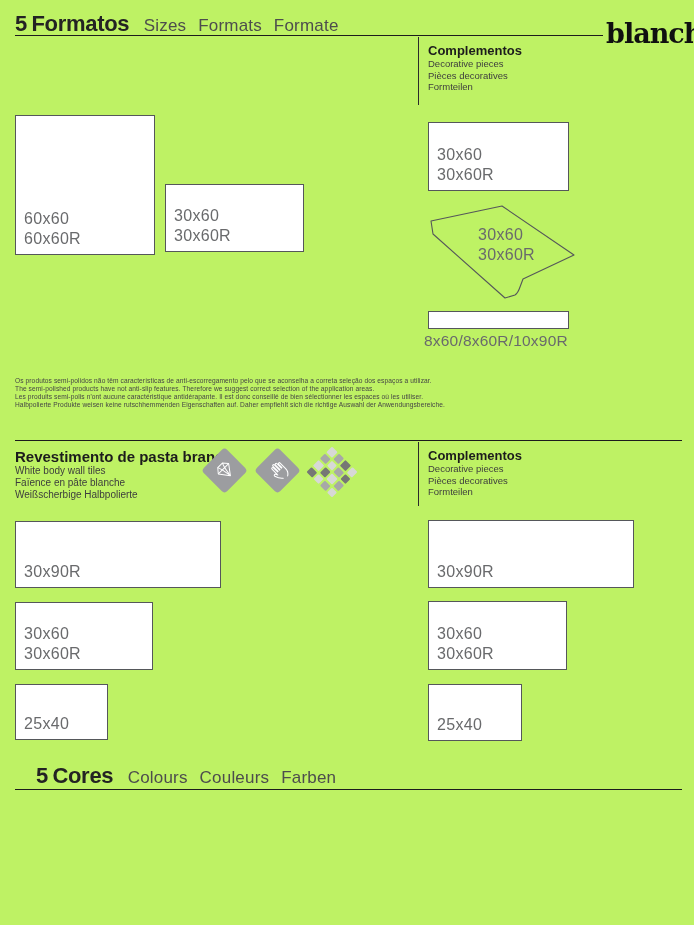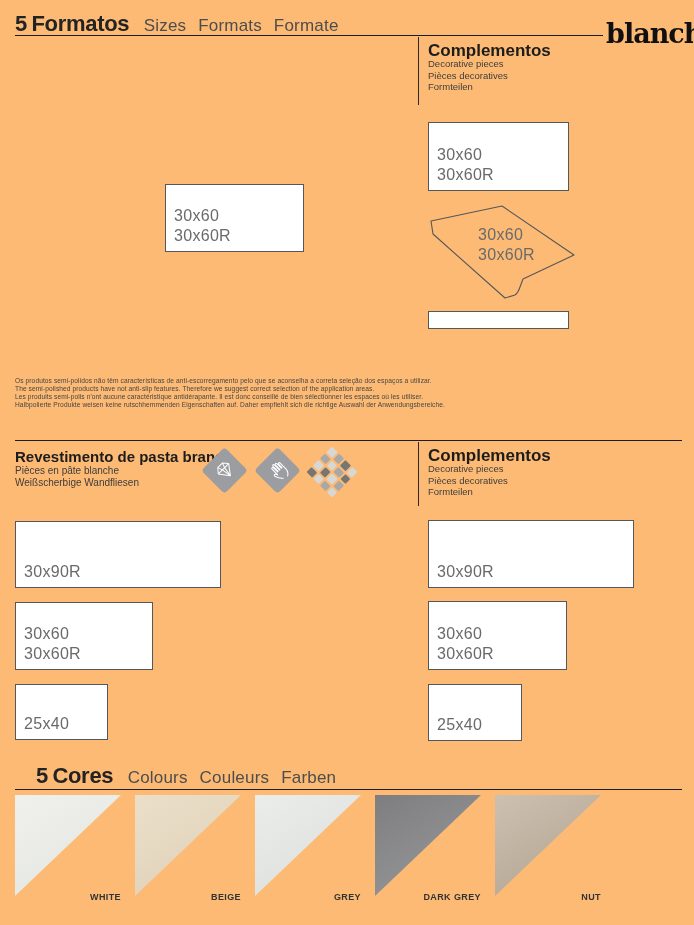--- a/index.html
+++ b/index.html
@@ -1,34 +1,34 @@
 <!DOCTYPE html>
 <html><head>
 <meta charset="utf-8">
 <style>
   html,body{margin:0;padding:0;background:#fff;}
   #page{
-    position:relative;width:694px;height:925px;background:#fdba74;
+    position:relative;width:694px;height:925px;background:#bef264;
     font-family:"Liberation Sans","DejaVu Sans",sans-serif;
     color:#222;overflow:hidden;
   }
   
   .sec-header{position:absolute;left:15px;white-space:nowrap;}
   .sec-header .num,.sec-header .ttl{font-size:22px;font-weight:bold;color:#232323;letter-spacing:-0.3px;}
   .sec-header .sub{font-size:17px;color:#4d4d4d;margin-left:10px;word-spacing:7px;letter-spacing:0.2px;}
   .hrule{position:absolute;height:0;border-top:1.6px solid #1c1c1c;}
   .vrule{position:absolute;width:0;border-left:1.2px solid #2a2a2a;}
   .logo{
     position:absolute;left:606px;top:18px;width:82px;text-align:right;
     font-family:"DejaVu Serif","Liberation Serif",serif;
     font-weight:bold;font-size:27px;letter-spacing:-1px;color:#101010;
   }
   
   .block-head{position:absolute;line-height:11.5px;}
-  .block-head .bh-title{font-size:17px;font-weight:bold;color:#1c1c1c;line-height:14px;}
+  .block-head .bh-title{font-size:13px;font-weight:bold;color:#1c1c1c;line-height:14px;}
   .block-head .bh-sub{font-size:9.5px;color:#3d3d3d;}
   .block-head.big .bh-title{font-size:15px;line-height:17px;}
   .block-head.big .bh-sub{font-size:10px;line-height:12px;}
   
   .tile{
     position:absolute;border:1px solid #55575a;background:#fff;
     display:flex;align-items:flex-end;
   }
   .tile .tlabel{
     padding:0 0 5px 8px;font-size:16px;line-height:20px;color:#696a6c;letter-spacing:0.3px;
@@ -75,20 +75,26 @@
 
   <div class="sec-header" style="top:11px;">
     <span class="num">5</span>
     <span class="ttl">Formatos</span>
     <span class="sub">Sizes Formats Formate</span>
   </div>
   <div class="hrule" style="left:15px;top:35px;width:588px;"></div>
   <div class="logo">blanche</div>
   <div class="vrule" style="left:418px;top:37px;height:68px;"></div>
 
+  <div class="tile" style="left:15px;top:115px;width:138px;height:138px;">
+    <div class="tlabel">
+      <div>60x60</div>
+      <div>60x60R</div>
+    </div>
+  </div>
   <div class="tile" style="left:165px;top:184px;width:137px;height:66px;">
     <div class="tlabel">
       <div>30x60</div>
       <div>30x60R</div>
     </div>
   </div>
 
   <div class="block-head" style="left:428px;top:44px;">
     <div class="bh-title">Complementos</div>
     <div class="bh-sub">Decorative pieces</div>
@@ -107,35 +113,37 @@
     <svg width="172" height="108" viewBox="0 0 172 108">
       <path d="M76 9 L148 58 L97 82 L94 90 Q92 96 89 98 L79 101 L7 37 L5 24 Z" fill="none" stroke="#55575a" stroke-width="1.1" stroke-linejoin="round"></path>
     </svg>
     <div class="step-label">
       <div>30x60</div>
       <div>30x60R</div>
     </div>
   </div>
 
   <div class="tile" style="left:428px;top:311px;width:139px;height:16px;"></div>
+  <div class="trim-label">8x60/8x60R/10x90R</div>
 
   <div class="note">
     <div>Os produtos semi-polidos não têm características de anti-escorregamento pelo que se aconselha a correta seleção dos espaços a utilizar.</div>
     <div>The semi-polished products have not anti-slip features. Therefore we suggest correct selection of the application areas.</div>
     <div>Les produits semi-polis n'ont aucune caractéristique antidérapante. Il est donc conseillé de bien sélectionner les espaces où les utiliser.</div>
     <div>Halbpolierte Produkte weisen keine rutschhemmenden Eigenschaften auf. Daher empfiehlt sich die richtige Auswahl der Anwendungsbereiche.</div>
   </div>
 
   <div class="hrule" style="left:15px;top:440px;width:667px;"></div>
   <div class="vrule" style="left:418px;top:442px;height:64px;"></div>
 
   <div class="block-head big" style="left:15px;top:448px;">
     <div class="bh-title">Revestimento de pasta branca</div>
-    <div class="bh-sub">Pièces en pâte blanche</div>
-    <div class="bh-sub">Weißscherbige Wandfliesen</div>
+    <div class="bh-sub">White body wall tiles</div>
+    <div class="bh-sub">Faïence en pâte blanche</div>
+    <div class="bh-sub">Weißscherbige Halbpolierte</div>
   </div>
 
   <div class="icons-row">
     <div class="icon-cell">
       <div class="diamond"></div>
       <div class="diamond-inner" style="left:7px;top:8px;">
         <svg width="26" height="26" viewBox="0 0 32 32">
           <g fill="none" stroke="#ffffff" stroke-width="1.2" stroke-linejoin="round">
             <path d="M7 13 L12 7 H20 L25 13 L16 25 Z"></path>
             <path d="M7 13 H25 M12 7 L14 13 L16 25 M20 7 L18 13 L16 25"></path>
@@ -214,36 +222,14 @@
     </div>
   </div>
 
   <div class="sec-header" style="top:763px;margin-left:21px;">
     <span class="num">5</span>
     <span class="ttl">Cores</span>
     <span class="sub">Colours Couleurs Farben</span>
   </div>
   <div class="hrule" style="left:15px;top:789px;width:667px;"></div>
 
-  <div class="swatches">
-    <div class="swatch">
-      <div class="swatch-tri" style="background: linear-gradient(150deg, rgb(240, 241, 237), rgb(226, 228, 223));"></div>
-      <div class="swatch-name">WHITE</div>
-    </div>
-    <div class="swatch">
-      <div class="swatch-tri" style="background: linear-gradient(150deg, rgb(236, 223, 202), rgb(221, 207, 180));"></div>
-      <div class="swatch-name">BEIGE</div>
-    </div>
-    <div class="swatch">
-      <div class="swatch-tri" style="background: linear-gradient(150deg, rgb(235, 237, 234), rgb(217, 221, 216));"></div>
-      <div class="swatch-name">GREY</div>
-    </div>
-    <div class="swatch">
-      <div class="swatch-tri" style="background: linear-gradient(150deg, rgb(126, 126, 129), rgb(154, 155, 156));"></div>
-      <div class="swatch-name">DARK GREY</div>
-    </div>
-    <div class="swatch">
-      <div class="swatch-tri" style="background: linear-gradient(150deg, rgb(204, 192, 176), rgb(176, 161, 143));"></div>
-      <div class="swatch-name">NUT</div>
-    </div>
-  </div>
 
 </div>
 
 </body></html>

